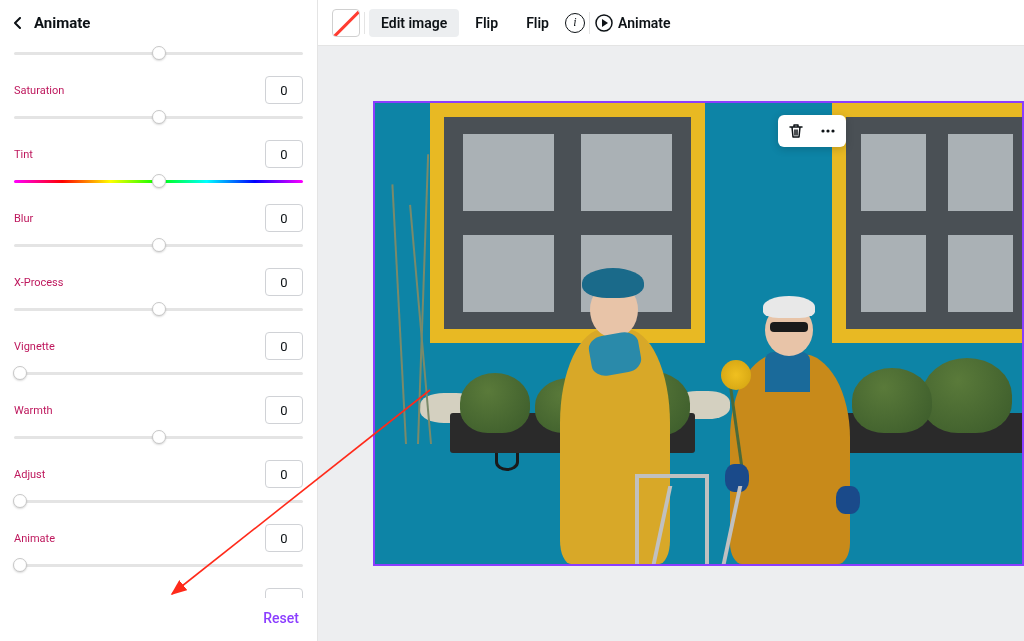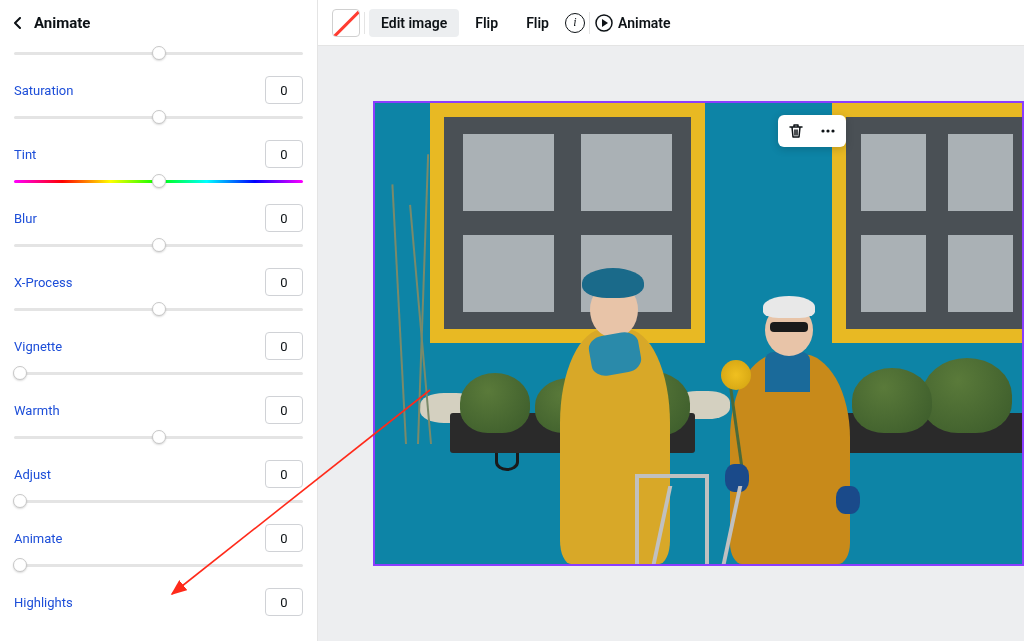--- a/index.html
+++ b/index.html
@@ -35,22 +35,22 @@
       padding: 0 14px 0 14px;
     }
     .adjust-row {
       display: flex;
       justify-content: space-between;
       align-items: center;
       margin-top: 16px;
       margin-bottom: 6px;
     }
     .adjust-label {
-      font-size: 13px;
-      color: #1d4ed8;
+      font-size: 11px;
+      color: #be185d;
     }
     .adjust-value {
       width: 38px;
       height: 28px;
       border: 1px solid #d0d2d6;
       border-radius: 4px;
       text-align: center;
       font-size: 13px;
       color: #0d1216;
       display: flex;
@@ -390,20 +390,23 @@
           <div class="slider-thumb" style="left:2%;"></div>
         </div>
 
       <div class="adjust-row">
           <span class="adjust-label">Highlights</span>
           <span class="adjust-value">0</span>
         </div>
 
     </div>
 
+    <div class="reset-row">
+      <span class="reset-btn">Reset</span>
+    </div>
   </div>
 
   <div class="main">
     <div class="toolbar">
       <div class="color-swatch"></div>
       <div class="tb-divider"></div>
       <span class="tb-btn active">Edit image</span>
       <span class="tb-btn">Flip</span>
       <span class="tb-btn">Flip</span>
       <span class="info-icon">i</span>

